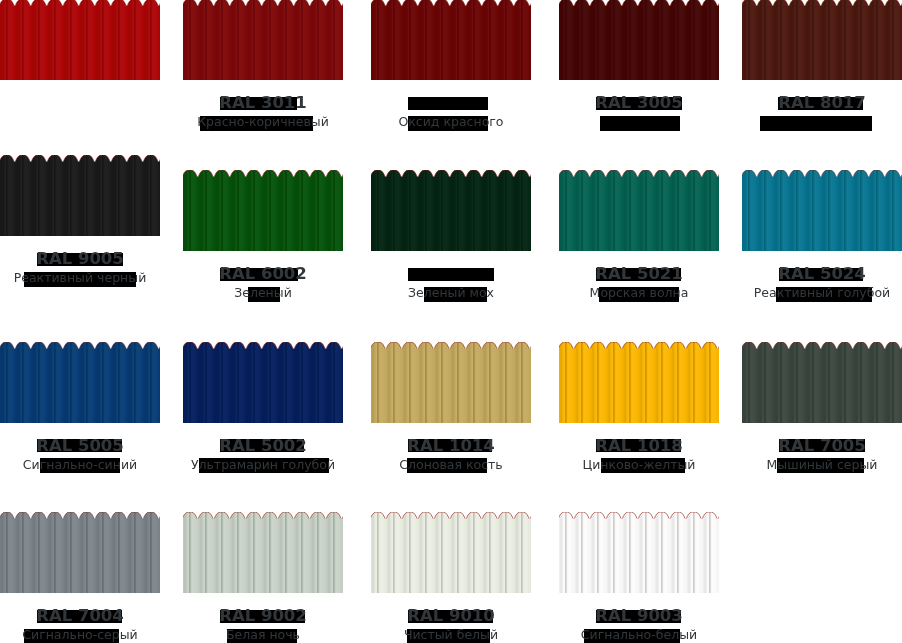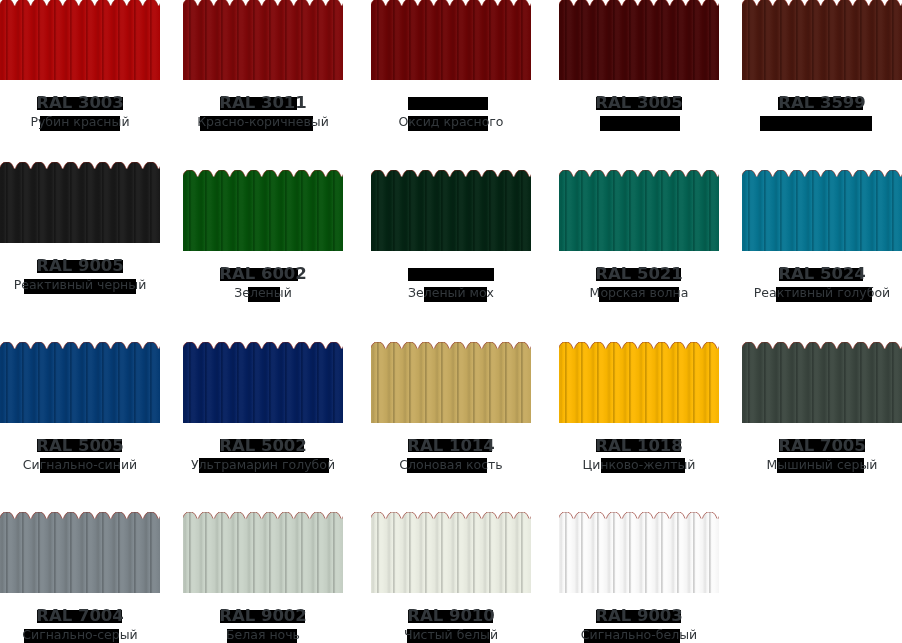--- a/index.html
+++ b/index.html
@@ -43,26 +43,20 @@
             <clipPath id="cpf0">
               <path d="M-1.3 81 L-1.3 6.5 L-0.5999999999999996 6.5 C0.5 3.4 2.2 0.7000000000000002 4.7 0 L8.7 0 C11.2 0.7000000000000002 12.9 3.4 14 6.5 L15.399999999999999 6.5 C16.5 3.4 18.2 0.7000000000000002 20.7 0 L24.7 0 C27.2 0.7000000000000002 28.9 3.4 30 6.5 L31.400000000000002 6.5 C32.5 3.4 34.2 0.7000000000000002 36.7 0 L40.7 0 C43.2 0.7000000000000002 44.900000000000006 3.4 46 6.5 L47.400000000000006 6.5 C48.5 3.4 50.2 0.7000000000000002 52.7 0 L56.7 0 C59.2 0.7000000000000002 60.900000000000006 3.4 62 6.5 L63.400000000000006 6.5 C64.5 3.4 66.2 0.7000000000000002 68.7 0 L72.7 0 C75.2 0.7000000000000002 76.9 3.4 78 6.5 L79.4 6.5 C80.5 3.4 82.2 0.7000000000000002 84.7 0 L88.7 0 C91.2 0.7000000000000002 92.9 3.4 94 6.5 L95.4 6.5 C96.5 3.4 98.2 0.7000000000000002 100.7 0 L104.7 0 C107.2 0.7000000000000002 108.9 3.4 110 6.5 L111.4 6.5 C112.5 3.4 114.2 0.7000000000000002 116.7 0 L120.7 0 C123.2 0.7000000000000002 124.9 3.4 126 6.5 L127.39999999999999 6.5 C128.5 3.4 130.2 0.7000000000000002 132.7 0 L136.7 0 C139.2 0.7000000000000002 140.89999999999998 3.4 142 6.5 L143.39999999999998 6.5 C144.5 3.4 146.2 0.7000000000000002 148.7 0 L152.7 0 C155.2 0.7000000000000002 156.89999999999998 3.4 158 6.5 L159.39999999999998 6.5 C160.5 3.4 162.2 0.7000000000000002 164.7 0 L168.7 0 C171.2 0.7000000000000002 172.89999999999998 3.4 174 6.5 L176 6.5 L176 81 Z"></path>
             </clipPath>
           </defs>
           <g clip-path="url(#cpf0)">
             <rect width="160" height="81" fill="url(#lgf0)"></rect>
           </g>
           <path d=" M-0.5999999999999996 6.5 C0.5 3.4 2.2 0.7000000000000002 4.7 0 L8.7 0 C11.2 0.7000000000000002 12.9 3.4 14 6.5 M15.399999999999999 6.5 C16.5 3.4 18.2 0.7000000000000002 20.7 0 L24.7 0 C27.2 0.7000000000000002 28.9 3.4 30 6.5 M31.400000000000002 6.5 C32.5 3.4 34.2 0.7000000000000002 36.7 0 L40.7 0 C43.2 0.7000000000000002 44.900000000000006 3.4 46 6.5 M47.400000000000006 6.5 C48.5 3.4 50.2 0.7000000000000002 52.7 0 L56.7 0 C59.2 0.7000000000000002 60.900000000000006 3.4 62 6.5 M63.400000000000006 6.5 C64.5 3.4 66.2 0.7000000000000002 68.7 0 L72.7 0 C75.2 0.7000000000000002 76.9 3.4 78 6.5 M79.4 6.5 C80.5 3.4 82.2 0.7000000000000002 84.7 0 L88.7 0 C91.2 0.7000000000000002 92.9 3.4 94 6.5 M95.4 6.5 C96.5 3.4 98.2 0.7000000000000002 100.7 0 L104.7 0 C107.2 0.7000000000000002 108.9 3.4 110 6.5 M111.4 6.5 C112.5 3.4 114.2 0.7000000000000002 116.7 0 L120.7 0 C123.2 0.7000000000000002 124.9 3.4 126 6.5 M127.39999999999999 6.5 C128.5 3.4 130.2 0.7000000000000002 132.7 0 L136.7 0 C139.2 0.7000000000000002 140.89999999999998 3.4 142 6.5 M143.39999999999998 6.5 C144.5 3.4 146.2 0.7000000000000002 148.7 0 L152.7 0 C155.2 0.7000000000000002 156.89999999999998 3.4 158 6.5 M159.39999999999998 6.5 C160.5 3.4 162.2 0.7000000000000002 164.7 0 L168.7 0 C171.2 0.7000000000000002 172.89999999999998 3.4 174 6.5" fill="none" stroke="#8c2319" stroke-width="0.9" stroke-opacity="0.72"></path>
         </svg>
       </div>
-      <div class="cap" style="height:60px">
-        <div class="hl" style="left:36.5px;top:16.7px;width:86.2px;height:13px"></div>
-        <div class="hl" style="left:39.9px;top:35.8px;width:80.1px;height:15px"></div>
-        <div class="code" style="top:13.2px">RAL 3003</div>
-        <div class="name" style="top:34px">Рубин красный</div>
-      </div>
     </div>
     <div class="cell" style="left:183px;top:-1px">
       <div class="swatch" style="height:81px">
         <svg width="160" height="81" viewBox="0 0 160 81">
           <defs>
             <linearGradient id="lgf1" x1="-9.3" y1="0" x2="6.7" y2="0" gradientUnits="userSpaceOnUse" spreadMethod="repeat">
               <stop offset="0.00" stop-color="#630607"></stop>
               <stop offset="0.12" stop-color="#840f11"></stop>
               <stop offset="0.28" stop-color="#840f11"></stop>
               <stop offset="0.55" stop-color="#7c0709"></stop>
@@ -168,24 +162,24 @@
           </defs>
           <g clip-path="url(#cpf4)">
             <rect width="160" height="81" fill="url(#lgf4)"></rect>
           </g>
           <path d=" M-0.5999999999999996 6.5 C0.5 3.4 2.2 0.7000000000000002 4.7 0 L8.7 0 C11.2 0.7000000000000002 12.9 3.4 14 6.5 M15.399999999999999 6.5 C16.5 3.4 18.2 0.7000000000000002 20.7 0 L24.7 0 C27.2 0.7000000000000002 28.9 3.4 30 6.5 M31.400000000000002 6.5 C32.5 3.4 34.2 0.7000000000000002 36.7 0 L40.7 0 C43.2 0.7000000000000002 44.900000000000006 3.4 46 6.5 M47.400000000000006 6.5 C48.5 3.4 50.2 0.7000000000000002 52.7 0 L56.7 0 C59.2 0.7000000000000002 60.900000000000006 3.4 62 6.5 M63.400000000000006 6.5 C64.5 3.4 66.2 0.7000000000000002 68.7 0 L72.7 0 C75.2 0.7000000000000002 76.9 3.4 78 6.5 M79.4 6.5 C80.5 3.4 82.2 0.7000000000000002 84.7 0 L88.7 0 C91.2 0.7000000000000002 92.9 3.4 94 6.5 M95.4 6.5 C96.5 3.4 98.2 0.7000000000000002 100.7 0 L104.7 0 C107.2 0.7000000000000002 108.9 3.4 110 6.5 M111.4 6.5 C112.5 3.4 114.2 0.7000000000000002 116.7 0 L120.7 0 C123.2 0.7000000000000002 124.9 3.4 126 6.5 M127.39999999999999 6.5 C128.5 3.4 130.2 0.7000000000000002 132.7 0 L136.7 0 C139.2 0.7000000000000002 140.89999999999998 3.4 142 6.5 M143.39999999999998 6.5 C144.5 3.4 146.2 0.7000000000000002 148.7 0 L152.7 0 C155.2 0.7000000000000002 156.89999999999998 3.4 158 6.5 M159.39999999999998 6.5 C160.5 3.4 162.2 0.7000000000000002 164.7 0 L168.7 0 C171.2 0.7000000000000002 172.89999999999998 3.4 174 6.5" fill="none" stroke="#8c2319" stroke-width="0.9" stroke-opacity="0.72"></path>
         </svg>
       </div>
       <div class="cap" style="height:60px">
         <div class="hl" style="left:36.2px;top:16.7px;width:84.39999999999999px;height:13px"></div>
         <div class="hl" style="left:17.7px;top:35.8px;width:112.60000000000001px;height:15px"></div>
-        <div class="code" style="top:13.2px">RAL 3599</div>
-      </div>
-    </div>
-    <div class="cell" style="left:0px;top:162px">
+        <div class="code" style="top:13.2px">RAL 8017</div>
+      </div>
+    </div>
+    <div class="cell" style="left:0px;top:155px">
       <div class="swatch" style="height:81px">
         <svg width="160" height="81" viewBox="0 0 160 81">
           <defs>
             <linearGradient id="lgf5" x1="-9.3" y1="0" x2="6.7" y2="0" gradientUnits="userSpaceOnUse" spreadMethod="repeat">
               <stop offset="0.00" stop-color="#141414"></stop>
               <stop offset="0.12" stop-color="#212121"></stop>
               <stop offset="0.28" stop-color="#212121"></stop>
               <stop offset="0.55" stop-color="#191919"></stop>
               <stop offset="0.72" stop-color="#171717"></stop>
               <stop offset="0.82" stop-color="#191919"></stop>

